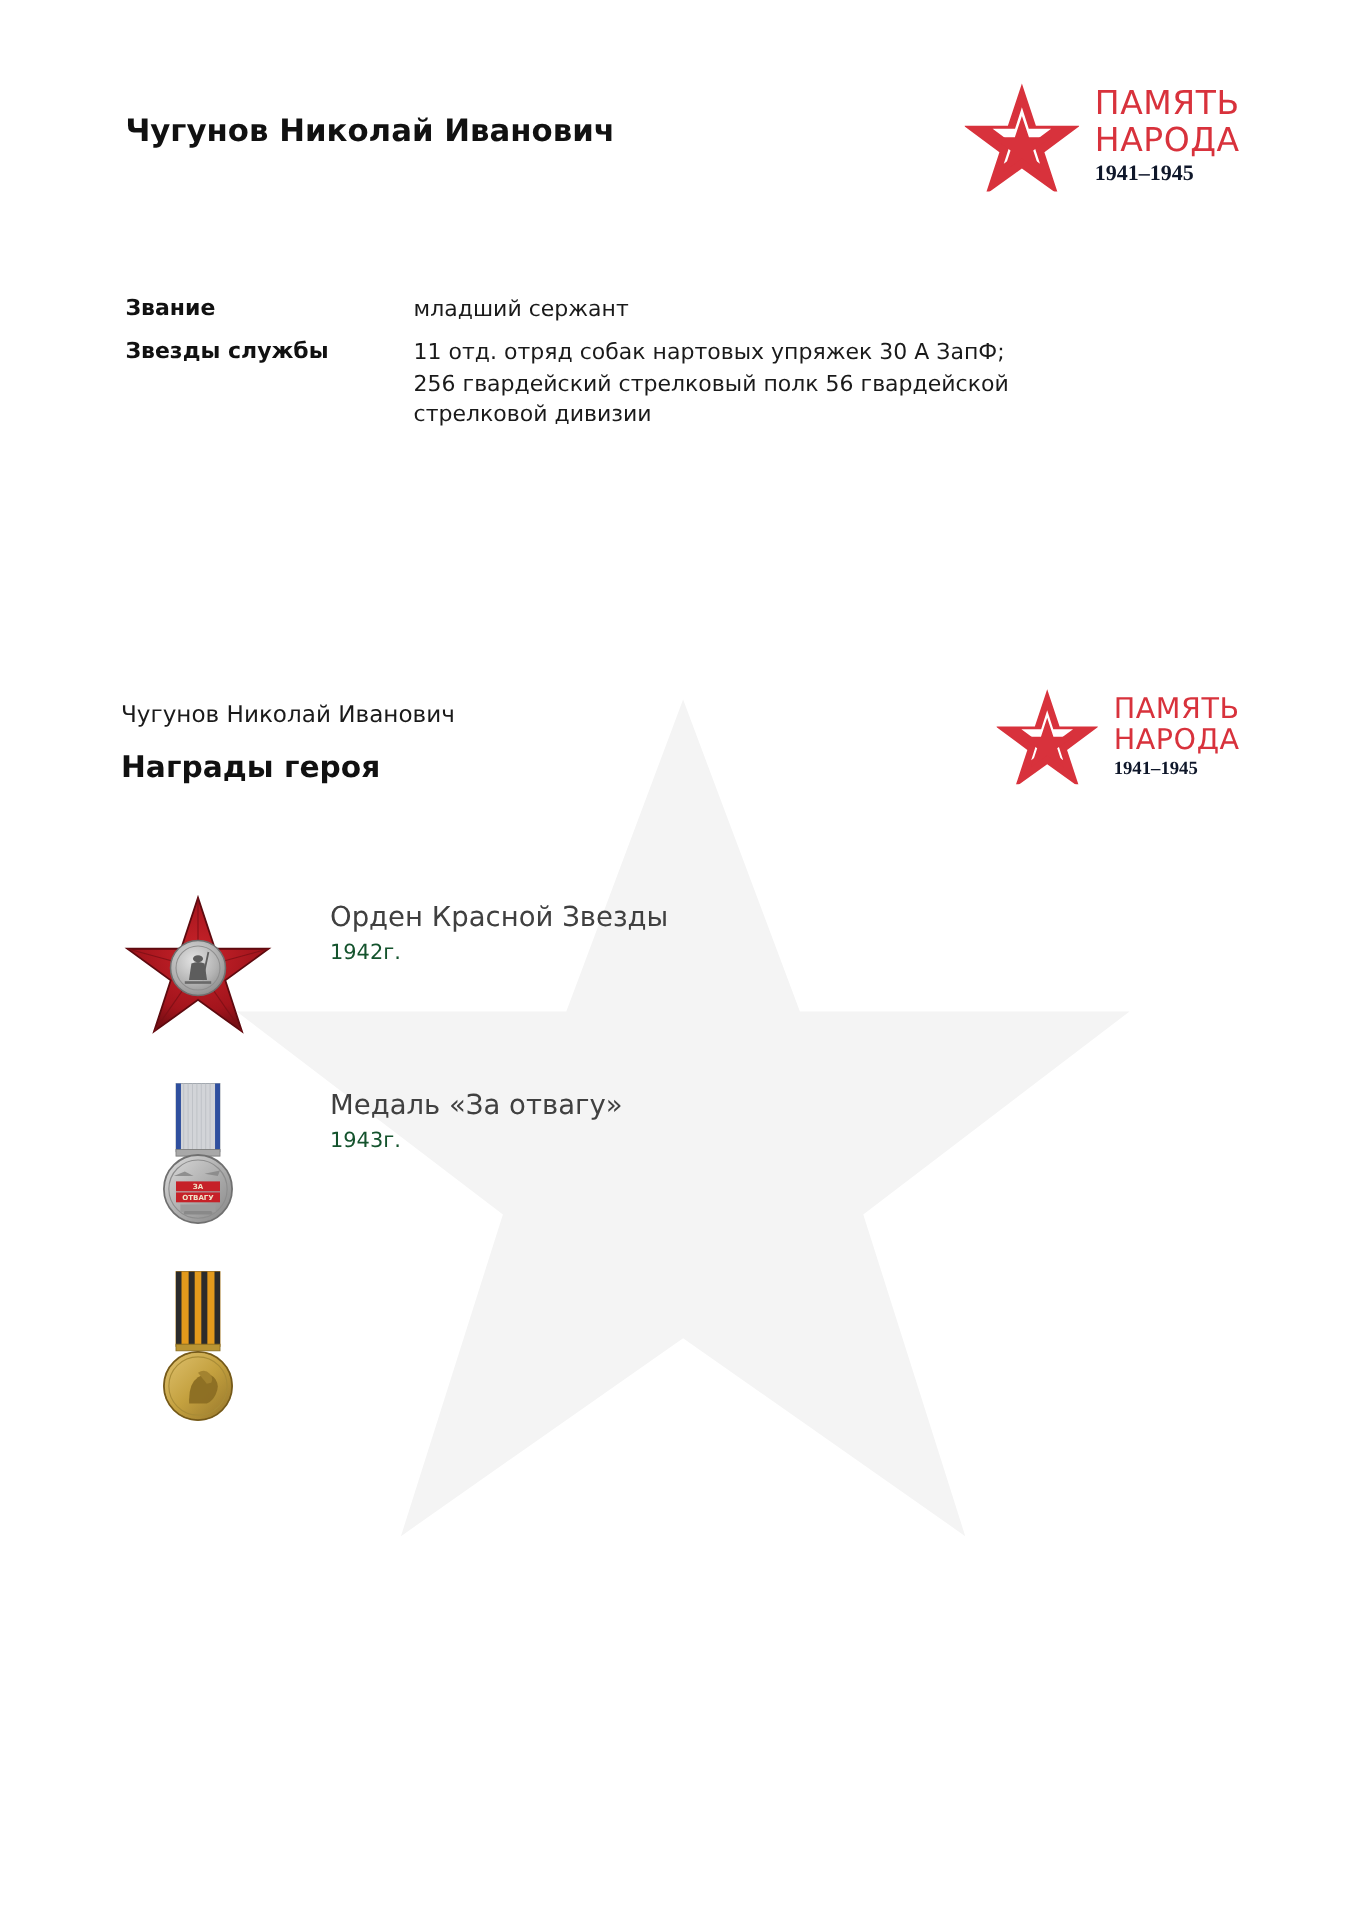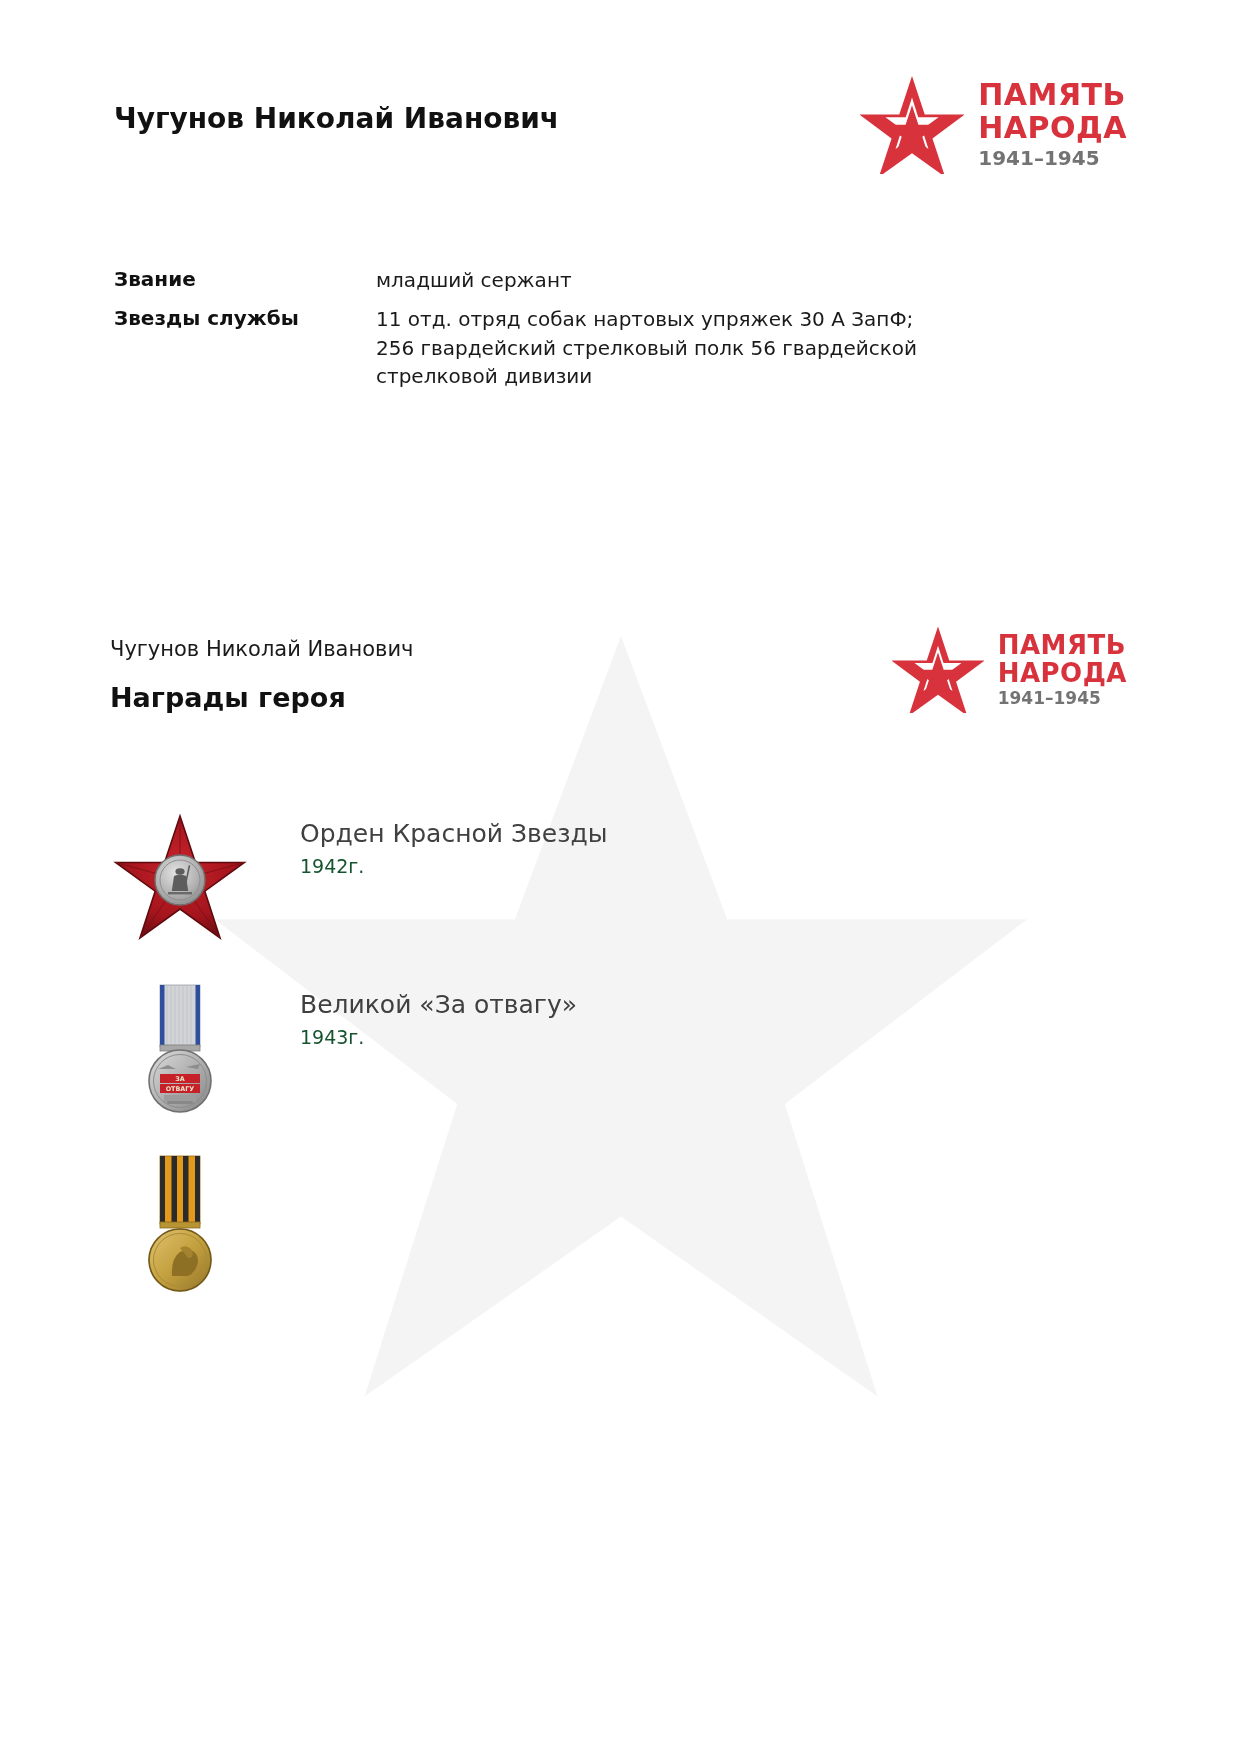--- a/index.html
+++ b/index.html
@@ -41,28 +41,29 @@
     gap: 14px;
   }
   .logo-star {
     flex: 0 0 auto;
   }
   .logo-text {
     line-height: 1;
   }
   .logo-line1, .logo-line2 {
     color: #d8323c;
-    font-weight: bold;
+    font-weight: normal;
     letter-spacing: 0.5px;
     display: block;
   }
   .logo-years {
-    color: #737373;
+    color: #0f172a;
     font-weight: bold;
     display: block;
+    font-family: Liberation Serif, serif;
   }
 
   
   #header-logo .logo-line1,
   #header-logo .logo-line2 { font-size: 30px; margin-bottom: 3px; }
   #header-logo .logo-years { font-size: 20px; margin-top: 5px; }
 
   
   #awards-logo .logo-line1,
   #awards-logo .logo-line2 { font-size: 26px; margin-bottom: 2px; }
@@ -335,21 +336,21 @@
             <rect x="50" y="93" width="40" height="9" fill="#c62128"></rect>
             <rect x="50" y="103" width="40" height="9" fill="#c62128"></rect>
             <text x="70" y="100.2" font-family="DejaVu Sans, sans-serif" font-size="6.4" fill="#f0e3c8" text-anchor="middle" font-weight="bold">ЗА</text>
             <text x="70" y="110.2" font-family="DejaVu Sans, sans-serif" font-size="6.4" fill="#f0e3c8" text-anchor="middle" font-weight="bold">ОТВАГУ</text>
 
             <rect x="54" y="114" width="32" height="7" fill="#9c9c9c"></rect>
             <rect x="57" y="120" width="26" height="3" rx="1.5" fill="#898989"></rect>
           </svg>
         </div>
         <div class="award-text">
-          <div class="award-name">Великой «За отвагу»</div>
+          <div class="award-name">Медаль «За отвагу»</div>
           <div class="award-year">1943г.</div>
         </div>
       </div>
 
       <div class="award-item">
         <div class="award-medal">
           <svg width="140" height="165" viewBox="0 0 140 165" aria-hidden="true">
             <defs>
               <linearGradient id="vgDisc" x1="0%" y1="0%" x2="100%" y2="100%">
                 <stop offset="0%" stop-color="#e0c271"></stop>

